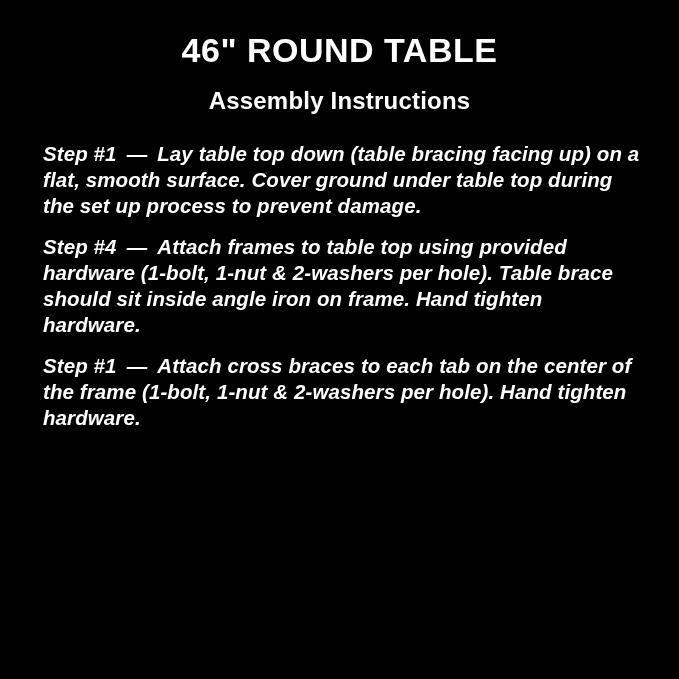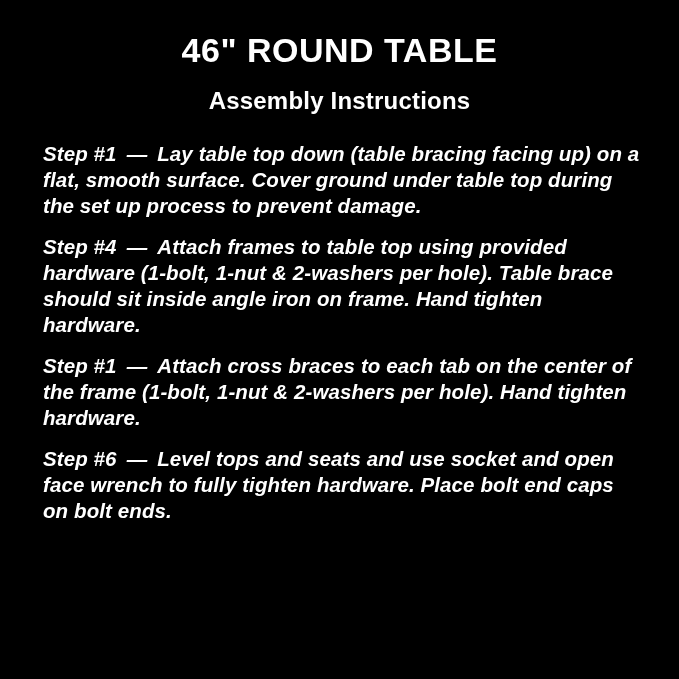--- a/index.html
+++ b/index.html
@@ -65,15 +65,14 @@
 
   <div class="steps">
     <p class="step"><span>Step #1</span><span class="dash">—</span><span>Lay table top down (table bracing facing up) on a flat, smooth surface. Cover ground under table top during the set up process to prevent damage.</span></p>
 
     <p class="step"><span>Step #4</span><span class="dash">—</span><span>Attach frames to table top using provided hardware (1-bolt, 1-nut &amp; 2-washers per hole). Table brace should sit inside angle iron on frame. Hand tighten hardware.</span></p>
 
 
     <p class="step"><span>Step #1</span><span class="dash">—</span><span>Attach cross braces to each tab on the center of the frame (1-bolt, 1-nut &amp; 2-washers per hole). Hand tighten hardware.</span></p>
 
 
-    <p class="step"><span>Step #6</span><span class="dash">—</span><span>Level tops and seats and use socket and open face wrench to fully tighten hardware. Place bolt end caps on bolt ends.</span></p>
   </div>
 </div>
 
 </body></html>

